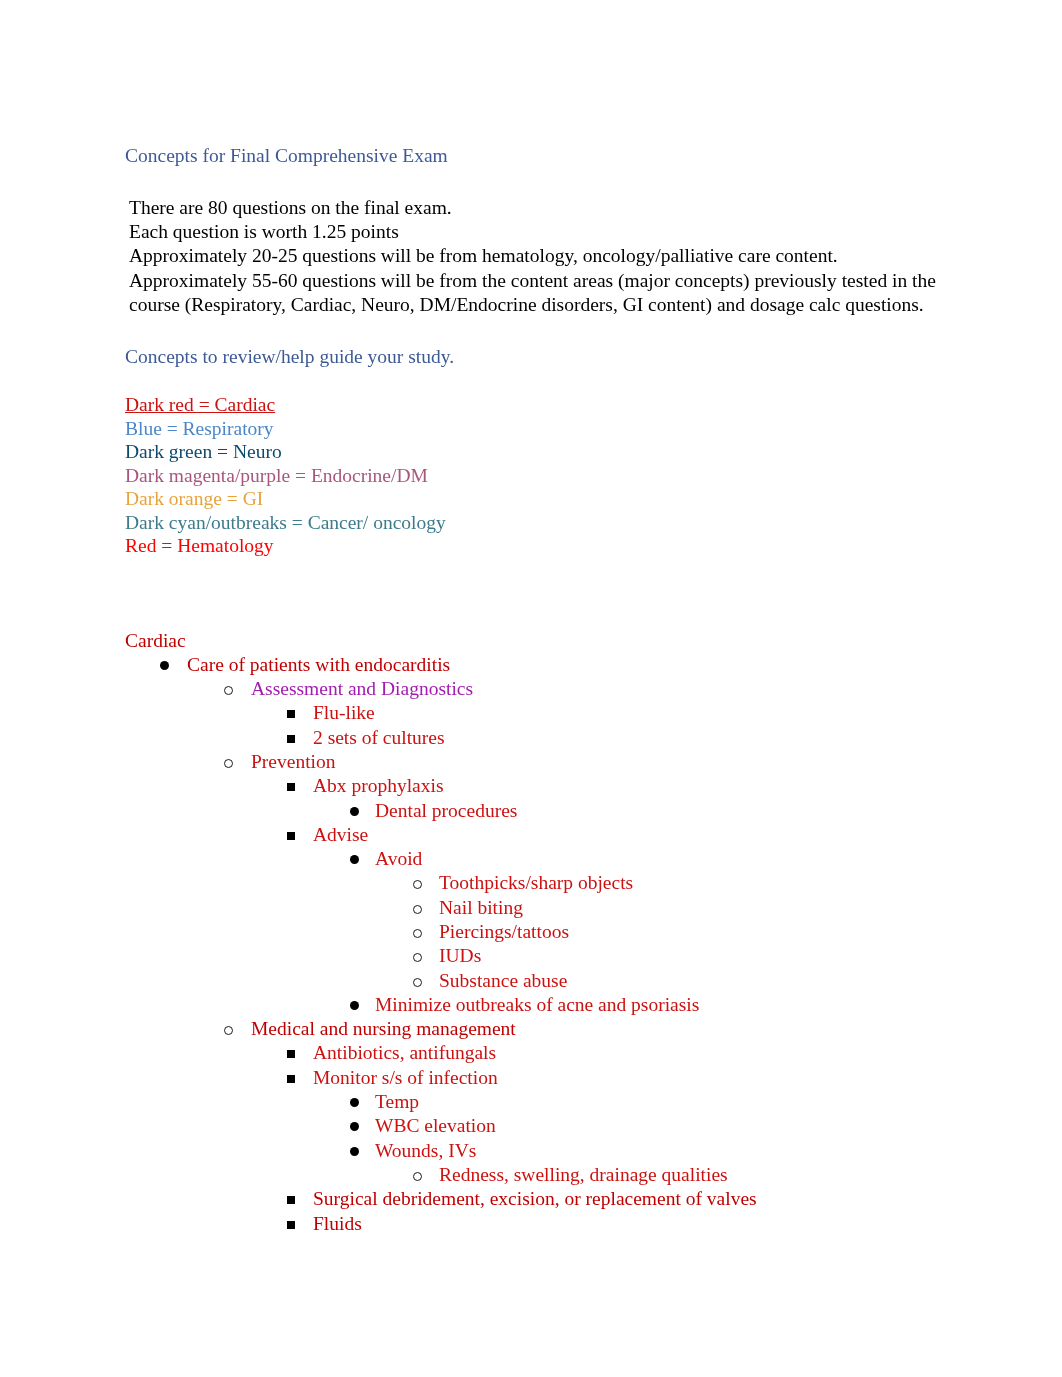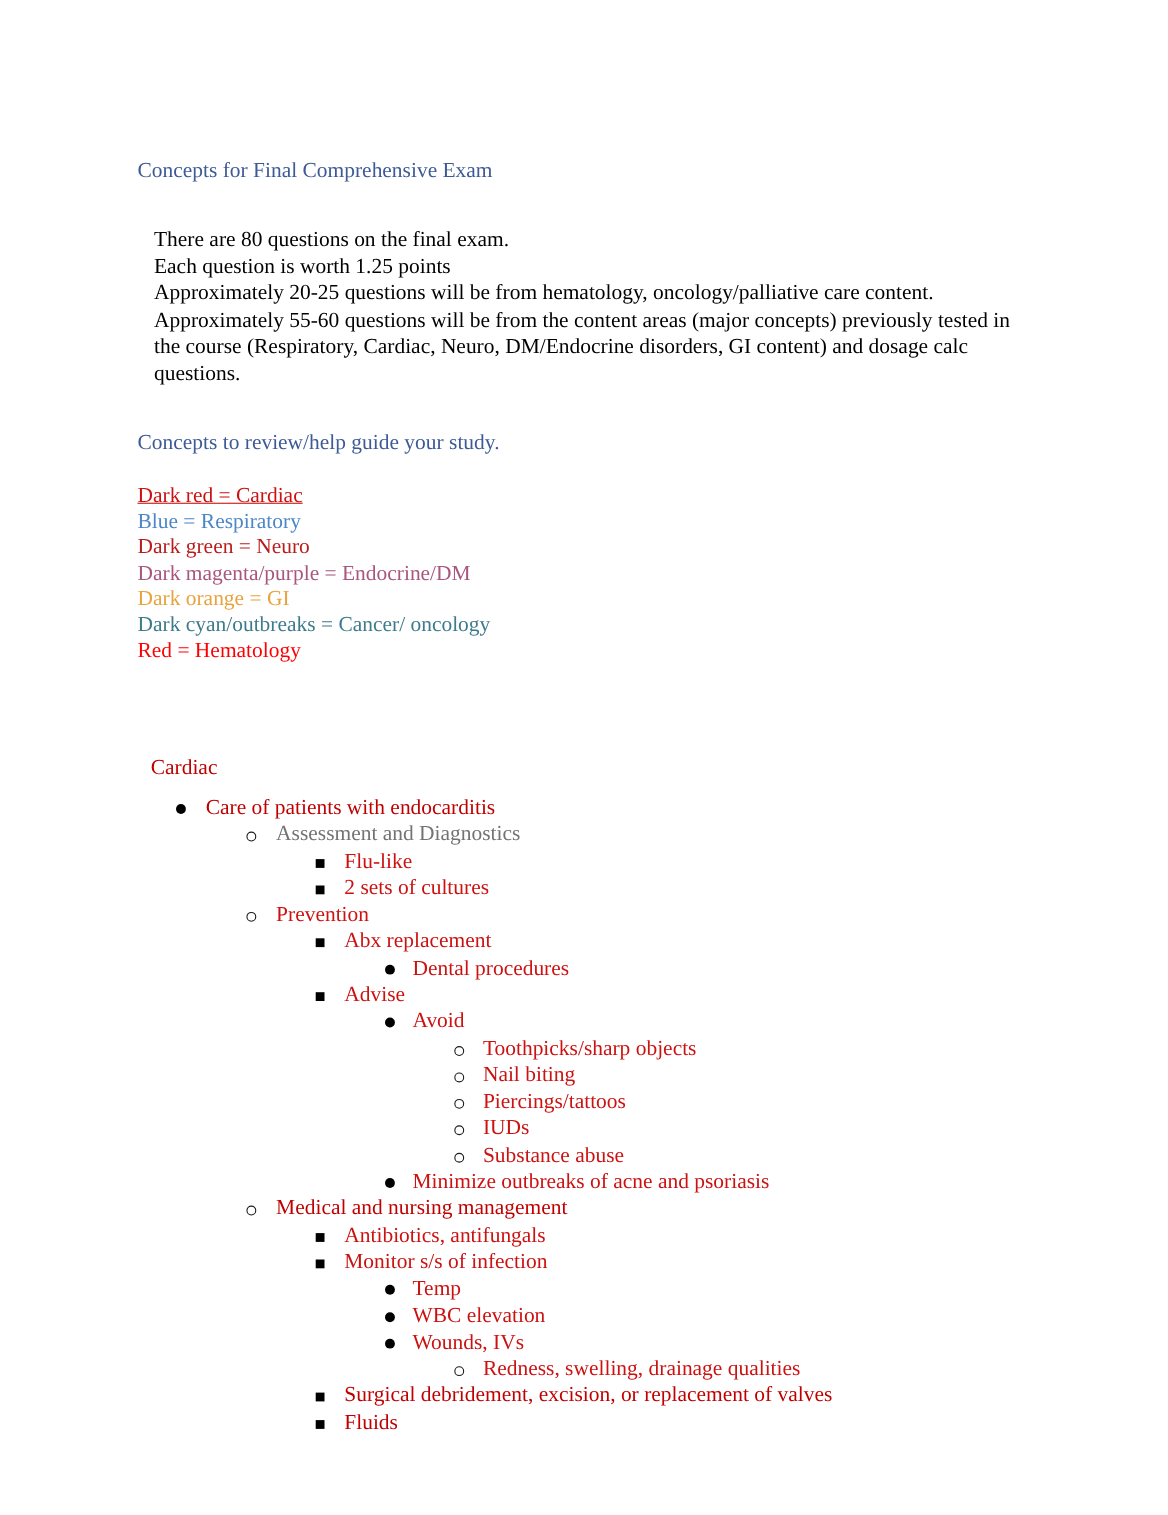--- a/index.html
+++ b/index.html
@@ -35,21 +35,21 @@
   }
 
   .spacer-line {
     height: 24px;
   }
 
   .para {
     font-size: 19.5px;
     line-height: 24.2px;
     color: #000000;
-    margin: 15px;
+    margin: 4px;
   }
   .para-line {
     white-space: nowrap;
   }
   .para-wrap {
     white-space: normal;
   }
 
   .subhead {
     font-size: 19.5px;
@@ -63,21 +63,21 @@
   }
   .legend-line {
     font-size: 19.5px;
     line-height: 23.5px;
     white-space: nowrap;
   }
 
   .section-head {
     font-size: 19.5px;
     line-height: 24px;
-    margin: 12px;
+    margin: 0;
   }
 
   
   ul.outline {
     list-style: none;
     margin: 0;
     padding: 0;
   }
   ul.outline ul {
     list-style: none;
@@ -156,53 +156,53 @@
 
     <div class="spacer-line"></div>
 
     <div class="subhead">Concepts to review/help guide your study.</div>
 
     <div class="spacer-line"></div>
 
     <div class="legend">
       <div class="legend-line" style="color: rgb(204, 17, 17); text-decoration: underline;">Dark red = Cardiac</div>
       <div class="legend-line" style="color: rgb(74, 134, 200);">Blue = Respiratory</div>
-      <div class="legend-line" style="color: #b91c1c;">Dark green = Neuro</div>
+      <div class="legend-line" style="color: #0c4a6e;">Dark green = Neuro</div>
       <div class="legend-line" style="color: rgb(168, 86, 127);">Dark magenta/purple = Endocrine/DM</div>
       <div class="legend-line" style="color: rgb(232, 163, 61);">Dark orange = GI</div>
       <div class="legend-line" style="color: rgb(61, 123, 140);">Dark cyan/outbreaks = Cancer/ oncology</div>
       <div class="legend-line" style="color: rgb(255, 0, 0);">Red = Hematology</div>
     </div>
 
     <div class="spacer-line"></div>
     <div class="spacer-line"></div>
     <div style="height:23px"></div>
 
     <div class="section-head" style="color: rgb(192, 0, 0);">Cardiac</div>
 
     <ul class="outline">
         <li class="node lv1">
           <div class="row"><span class="bullet disc"></span><span class="lbl" style="color: rgb(192, 0, 0);">Care of patients with endocarditis</span></div>
           <ul>
             <li class="node lv2">
-              <div class="row"><span class="bullet circ"></span><span class="lbl" style="color: #737373; text-align: center;">Assessment and Diagnostics</span></div>
+              <div class="row"><span class="bullet circ"></span><span class="lbl" style="color: #a21caf; text-align: center;">Assessment and Diagnostics</span></div>
               <ul>
                 <li class="node lv3">
                   <div class="row"><span class="bullet sq"></span><span class="lbl" style="color: rgb(204, 17, 17);">Flu-like</span></div>
                 </li>
                 <li class="node lv3">
                   <div class="row"><span class="bullet sq"></span><span class="lbl" style="color: rgb(204, 17, 17);">2 sets of cultures</span></div>
                 </li>
               </ul>
             </li>
             <li class="node lv2">
               <div class="row"><span class="bullet circ"></span><span class="lbl" style="color: rgb(204, 17, 17);">Prevention</span></div>
               <ul>
                 <li class="node lv3">
-                  <div class="row"><span class="bullet sq"></span><span class="lbl" style="color: rgb(204, 17, 17);">Abx replacement</span></div>
+                  <div class="row"><span class="bullet sq"></span><span class="lbl" style="color: rgb(204, 17, 17);">Abx prophylaxis</span></div>
                   <ul>
                     <li class="node lv4">
                       <div class="row"><span class="bullet disc"></span><span class="lbl" style="color: rgb(204, 17, 17);">Dental procedures</span></div>
                     </li>
                   </ul>
                 </li>
                 <li class="node lv3">
                   <div class="row"><span class="bullet sq"></span><span class="lbl" style="color: rgb(204, 17, 17);">Advise</span></div>
                   <ul>
                     <li class="node lv4">

